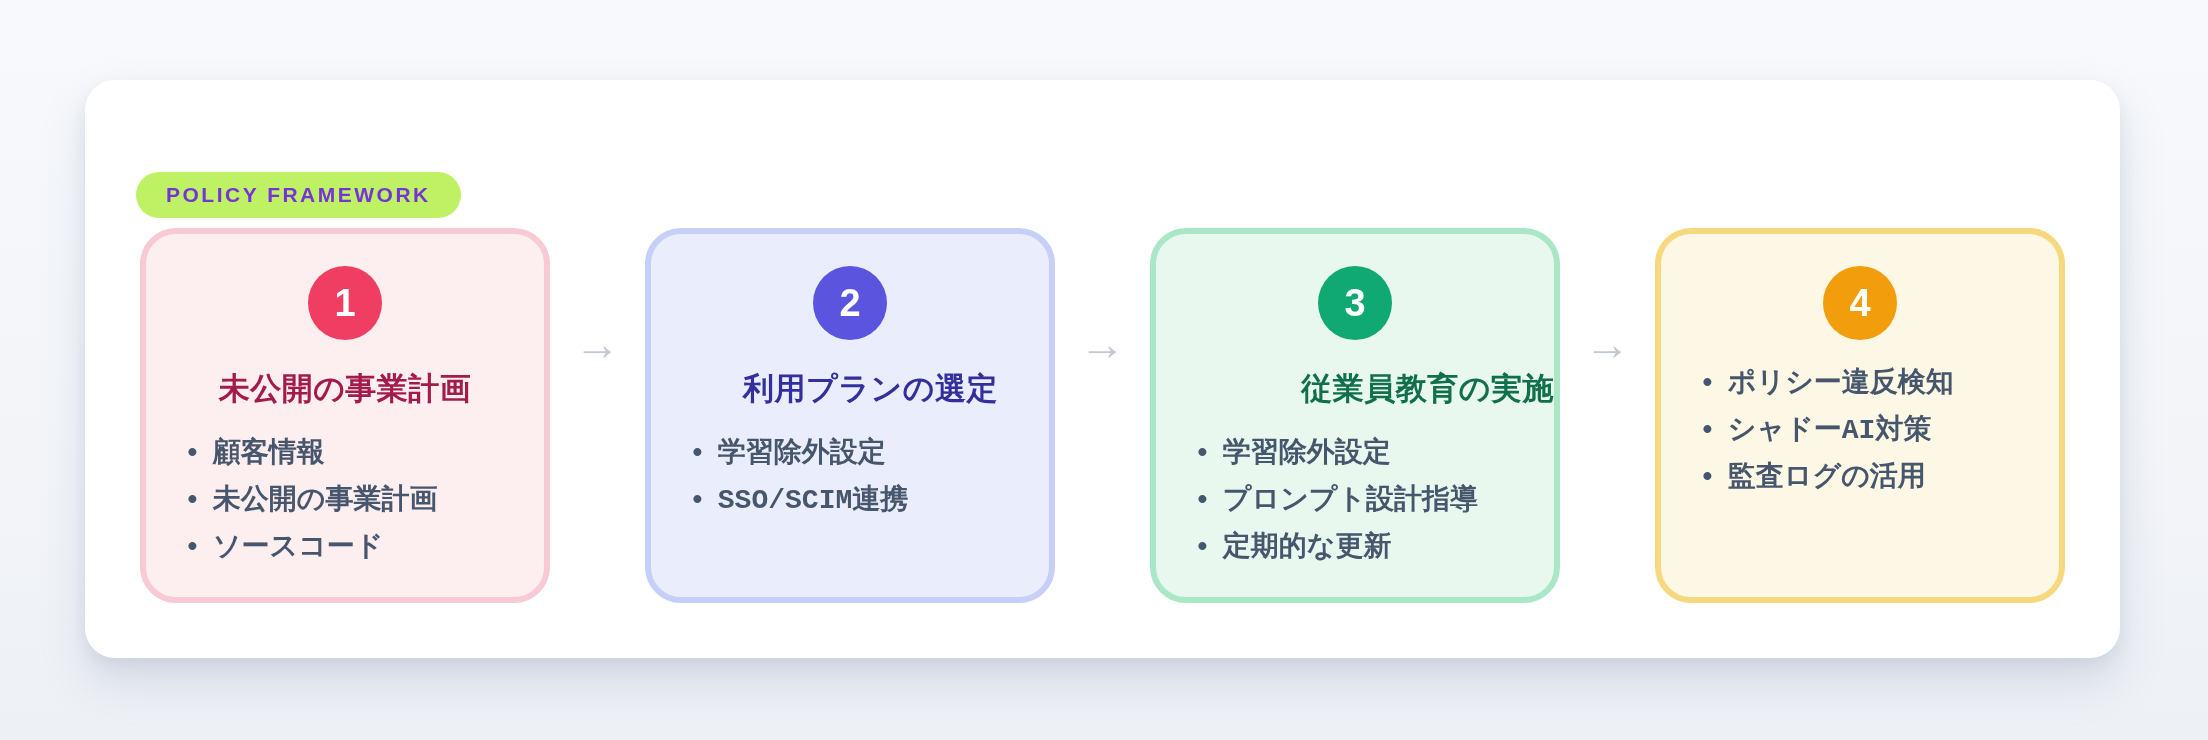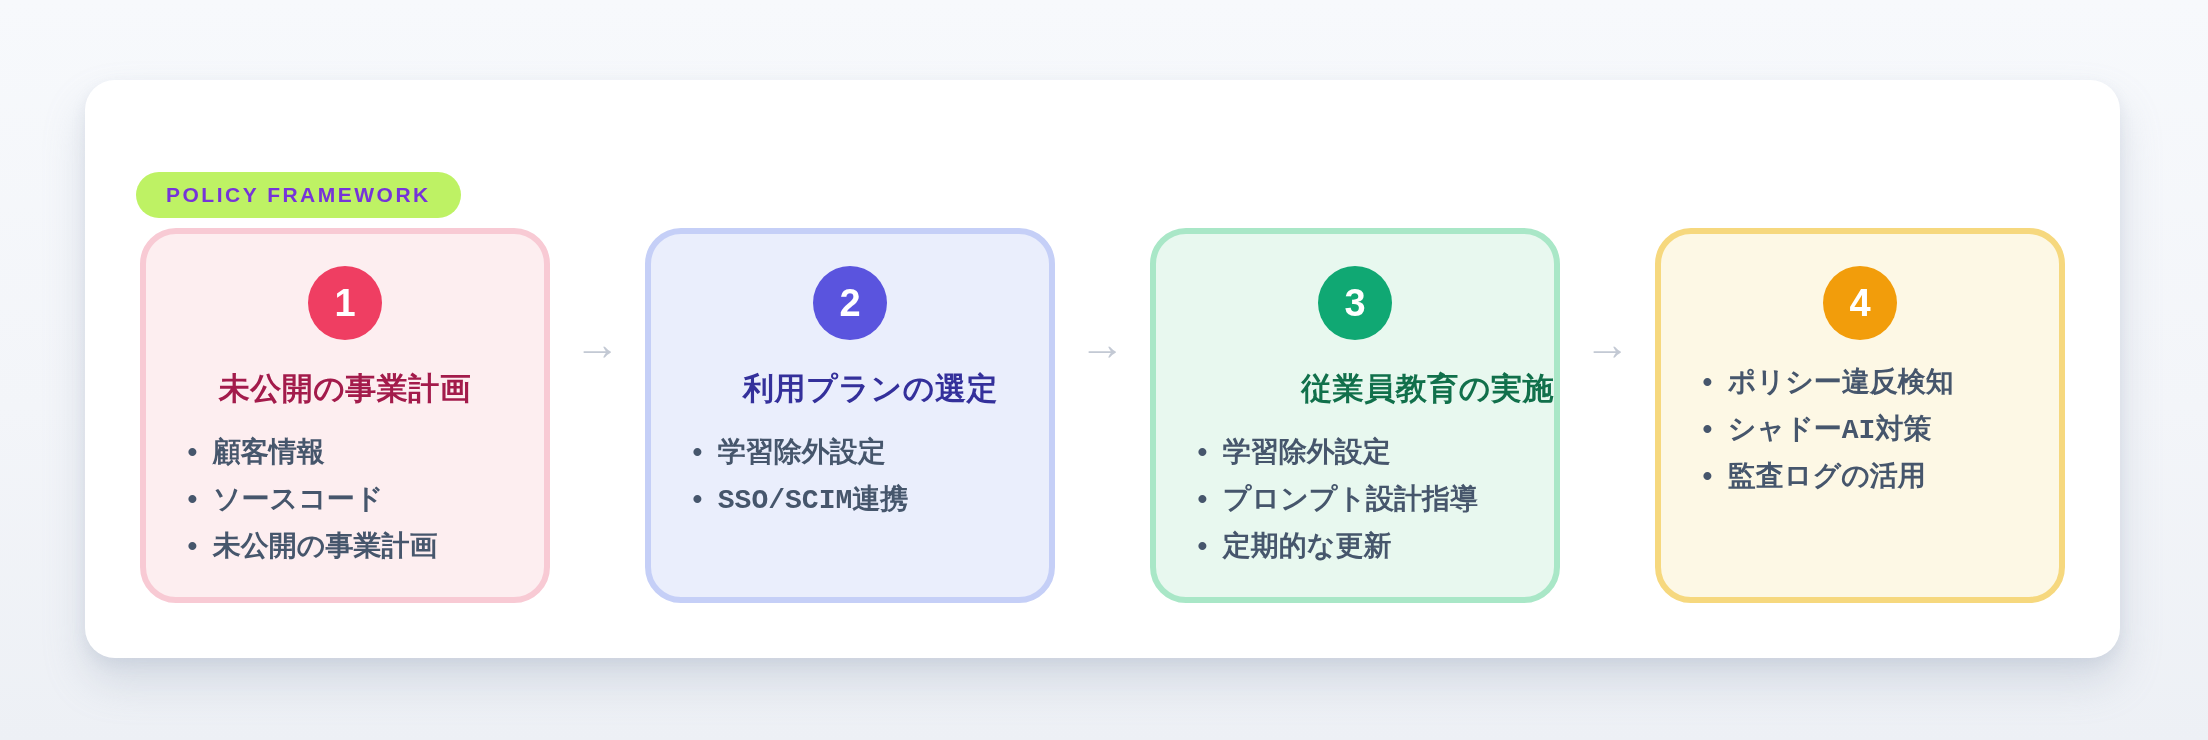--- a/index.html
+++ b/index.html
@@ -65,22 +65,22 @@
 <div class="container">
   <div class="badge">POLICY FRAMEWORK</div>
 
   <div class="row">
 
     <div class="card card--1">
       <div class="circle">1</div>
       <div class="title">未公開の事業計画</div>
       <ul class="items">
         <li>顧客情報</li>
+        <li>未公開の事業計画</li>
         <li>ソースコード</li>
-        <li>未公開の事業計画</li>
       </ul>
     </div>
 
     <div class="arrow">→</div>
 
     <div class="card card--2">
       <div class="circle">2</div>
       <div class="title">利用プランの選定</div>
       <ul class="items">
         <li>学習除外設定</li>

